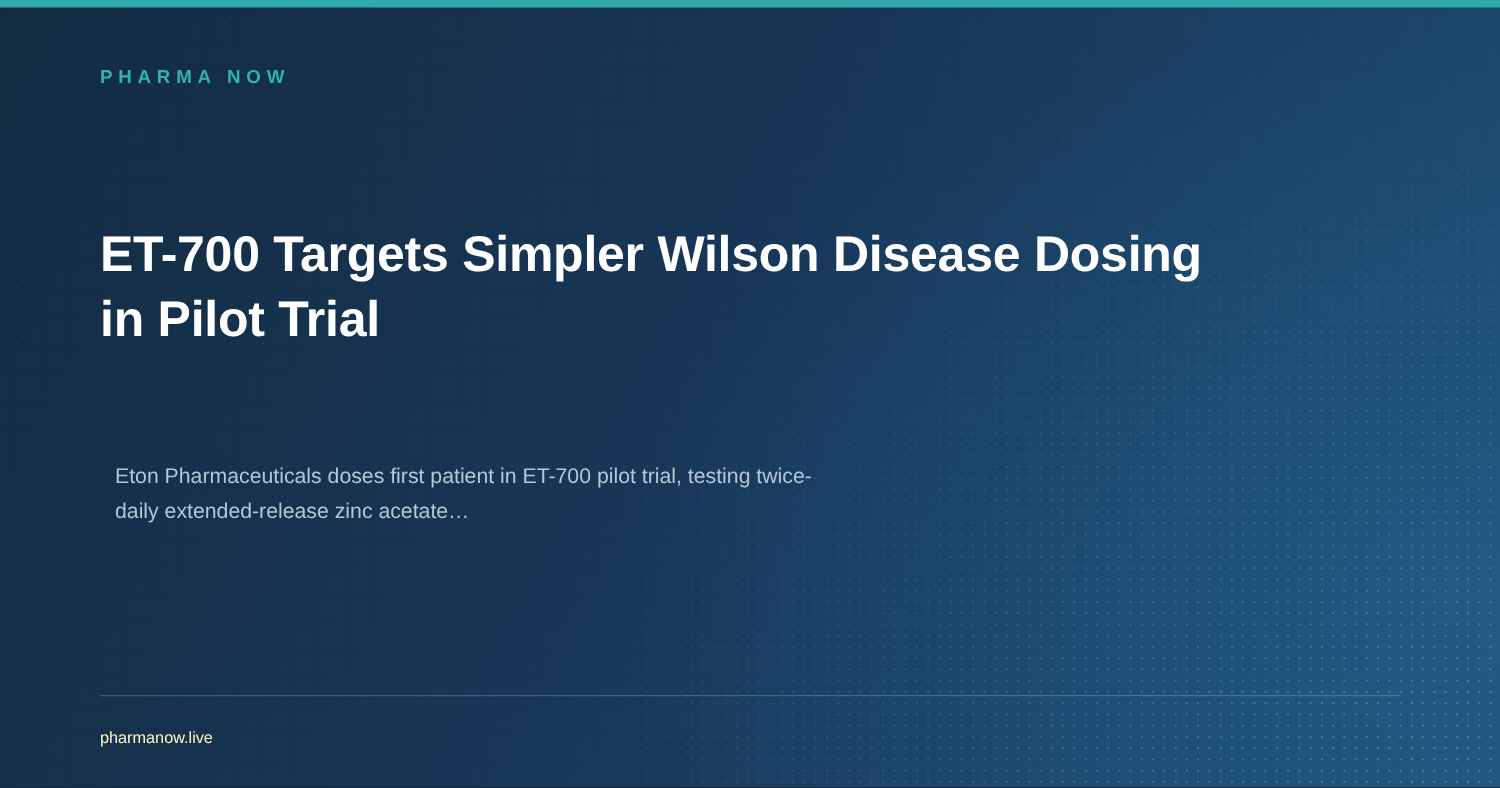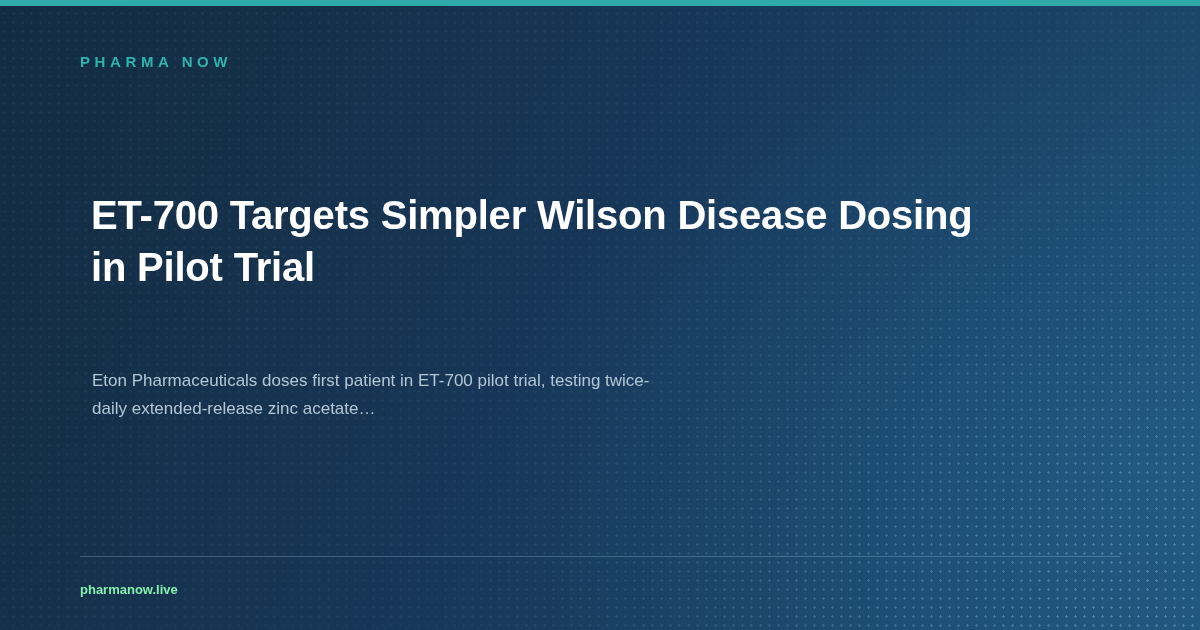--- a/index.html
+++ b/index.html
@@ -96,21 +96,21 @@
     letter-spacing: 4.6px;
     line-height: 22px;
     white-space: nowrap;
   }
 
   .headline {
     position: absolute;
     left: 80px;
     top: 178px;
     width: 900px;
-    margin: 11px;
+    margin: 0;
     color: #ffffff;
     font-size: 40px;
     font-weight: bold;
     line-height: 52px;
     letter-spacing: -0.2px;
   }
 
   .subtitle {
     position: absolute;
     left: 80px;
@@ -129,23 +129,23 @@
     top: 556px;
     width: 1040px;
     height: 1px;
     background: rgba(160,200,222,0.30);
   }
 
   .footer-url {
     position: absolute;
     left: 80px;
     top: 581px;
-    color: #86efac;
+    color: #fef9c3;
     font-size: 13px;
-    font-weight: bold;
+    font-weight: normal;
     line-height: 18px;
     white-space: nowrap;
   }
 </style>
 </head>
 <body>
 
 <div class="card">
 
   <div class="bg-gradient"></div>

